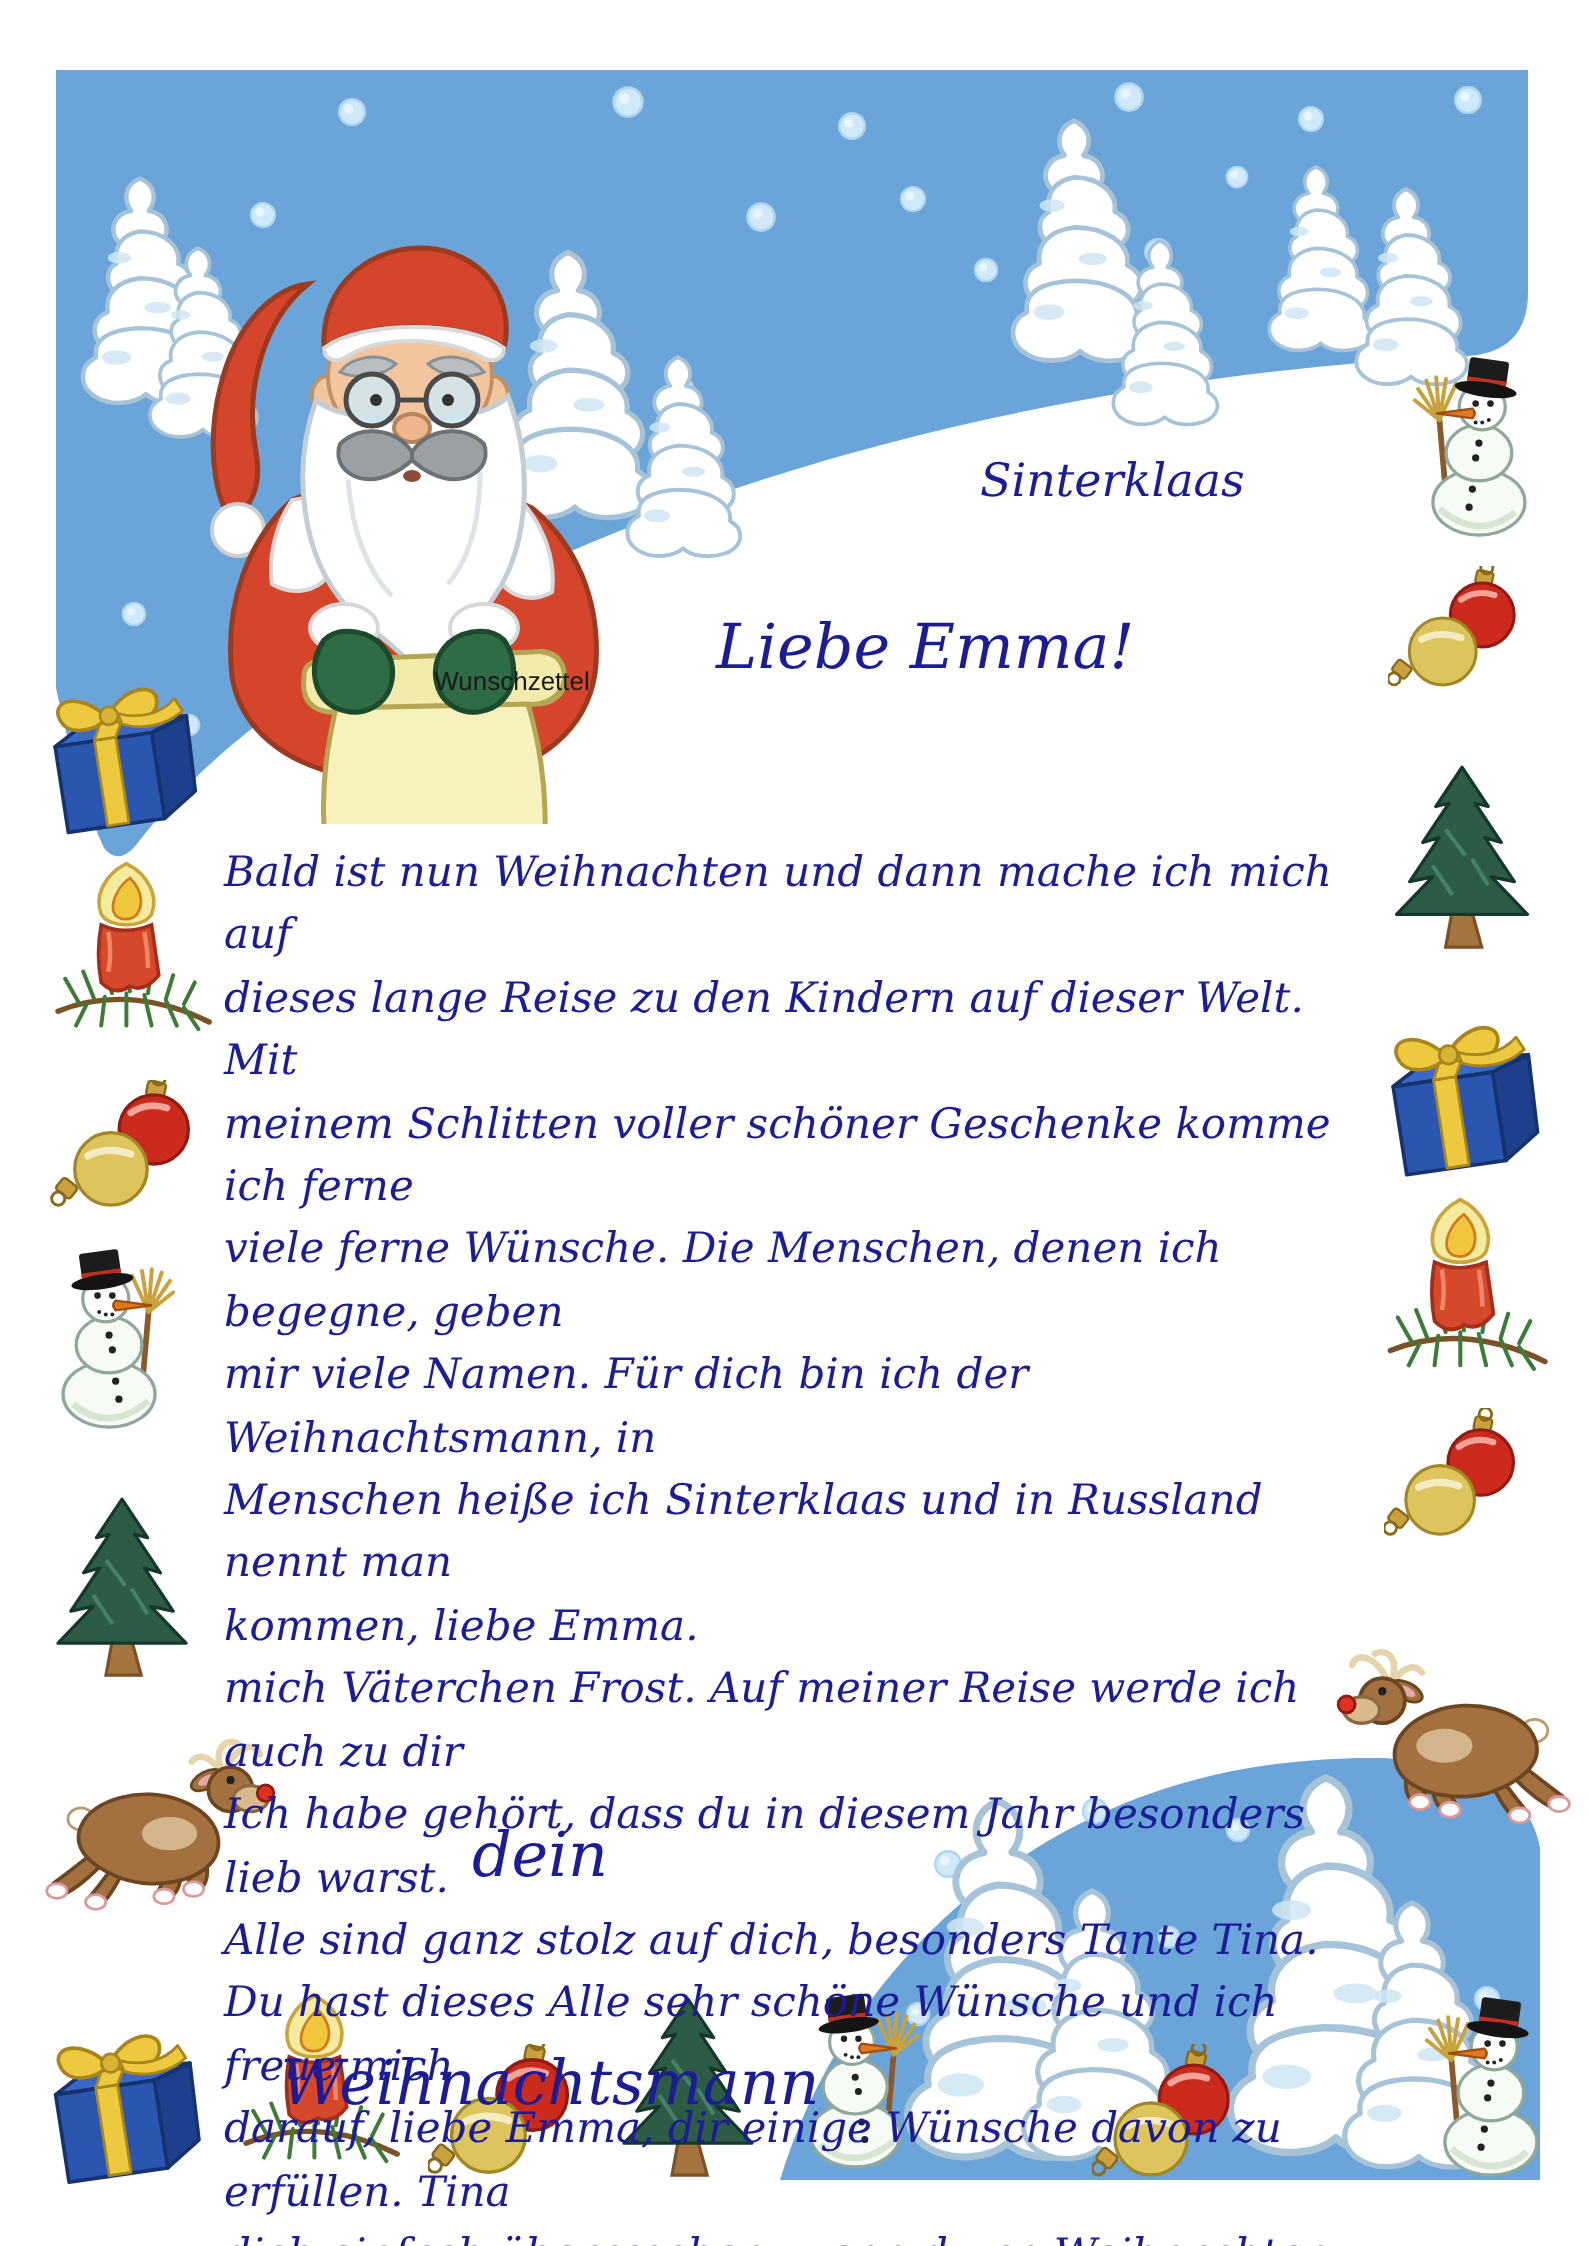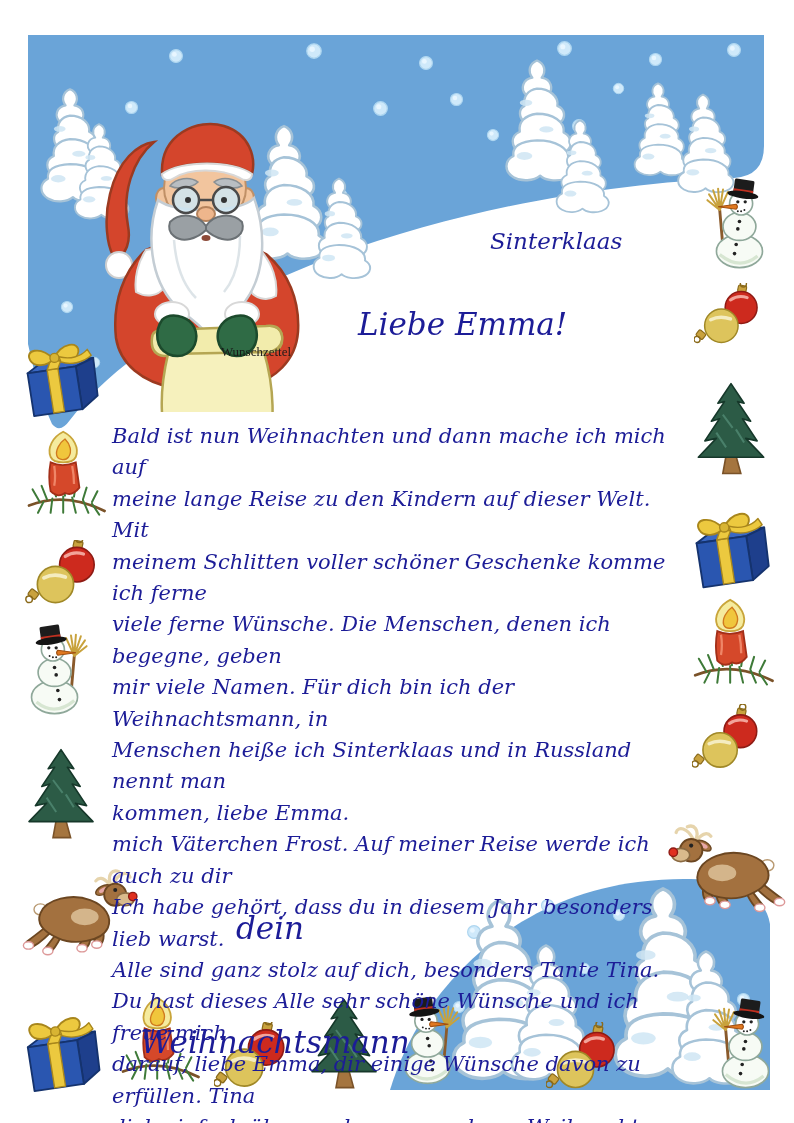--- a/index.html
+++ b/index.html
@@ -6,22 +6,22 @@
   .page{position:relative;width:794px;height:1123px;background:#ffffff;margin:0 auto;overflow:hidden;
         font-family:"Liberation Sans",sans-serif;}
   svg{display:block;}
   .layer{position:absolute;left:0;top:0;}
   .hand{font-family:"DejaVu Serif",serif;font-style:italic;color:#1c1c97;}
   .season{position:absolute;left:490px;top:228px;font-size:23px;}
   .greeting{position:absolute;left:358px;top:306px;font-size:31px;text-align:right;}
   .bodytext{position:absolute;left:112px;top:421px;width:578px;font-size:21px;line-height:31.4px;}
   .sig1{position:absolute;left:150px;top:910px;width:240px;text-align:center;font-size:31px;}
   .sig2{position:absolute;left:95px;top:1004px;width:360px;text-align:center;font-size:31px;margin-top:20px;}
-  .scroll-label{position:absolute;left:206px;top:344px;width:100px;text-align:center;
-                font-size:13px;color:#1a1a1a;font-family:Liberation Serif, serif;}
+  .scroll-label{position:absolute;left:206px;top:333px;width:100px;text-align:center;
+                font-size:13px;color:#1a1a1a;font-family:Liberation Sans, sans-serif;}
 </style>
 </head>
 <body>
 
 <div class="page">
 
   <svg class="layer" width="794" height="1123" viewBox="0 0 794 1123">
     <defs>
 
       <symbol id="snowtree" viewBox="0 0 120 160">
@@ -278,21 +278,21 @@
   </svg>
 
   <div class="scroll-label">Wunschzettel</div>
 
   <div class="season hand">Sinterklaas</div>
 
   <div class="greeting hand">Liebe Emma!</div>
 
   <div class="bodytext hand">
     <div>Bald ist nun Weihnachten und dann mache ich mich auf</div>
-    <div>meine lange Reise zu den Kindern auf dieser Welt. Mit</div>
+    <div>dieses lange Reise zu den Kindern auf dieser Welt. Mit</div>
     <div>meinem Schlitten voller schöner Geschenke komme ich ferne</div>
     <div>viele ferne Wünsche. Die Menschen, denen ich begegne, geben</div>
     <div>mir viele Namen. Für dich bin ich der Weihnachtsmann, in</div>
     <div>Menschen heiße ich Sinterklaas und in Russland nennt man</div>
     <div>kommen, liebe Emma.</div>
     <div>mich Väterchen Frost. Auf meiner Reise werde ich auch zu dir</div>
     <div>Ich habe gehört, dass du in diesem Jahr besonders lieb warst.</div>
     <div>Alle sind ganz stolz auf dich, besonders Tante Tina.</div>
     <div>Du hast dieses Alle sehr schöne Wünsche und ich freue mich</div>
     <div>darauf, liebe Emma, dir einige Wünsche davon zu erfüllen. Tina</div>

